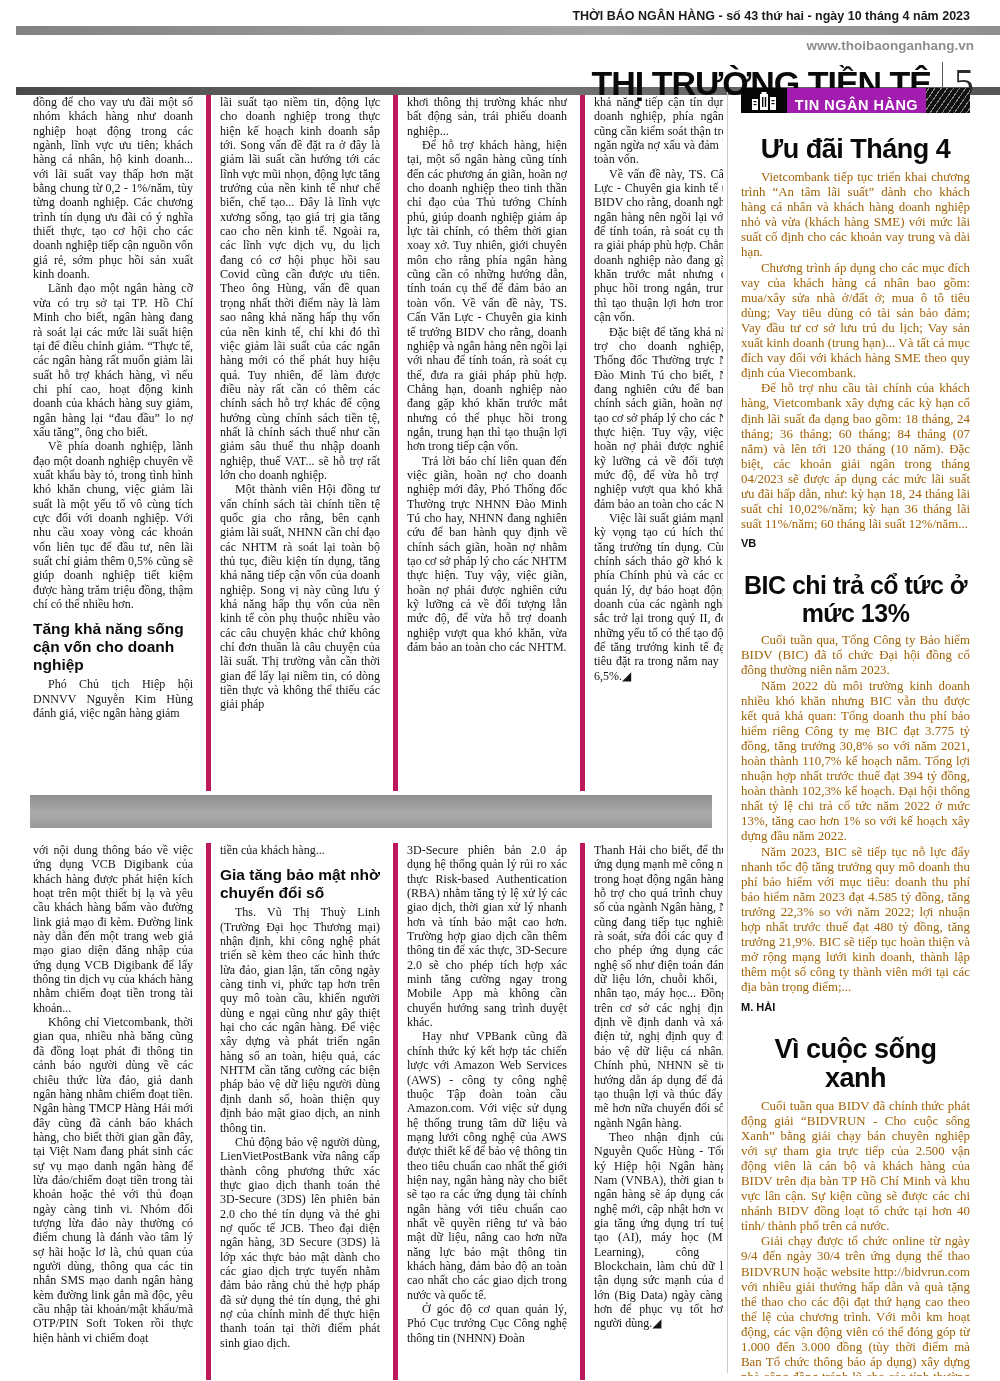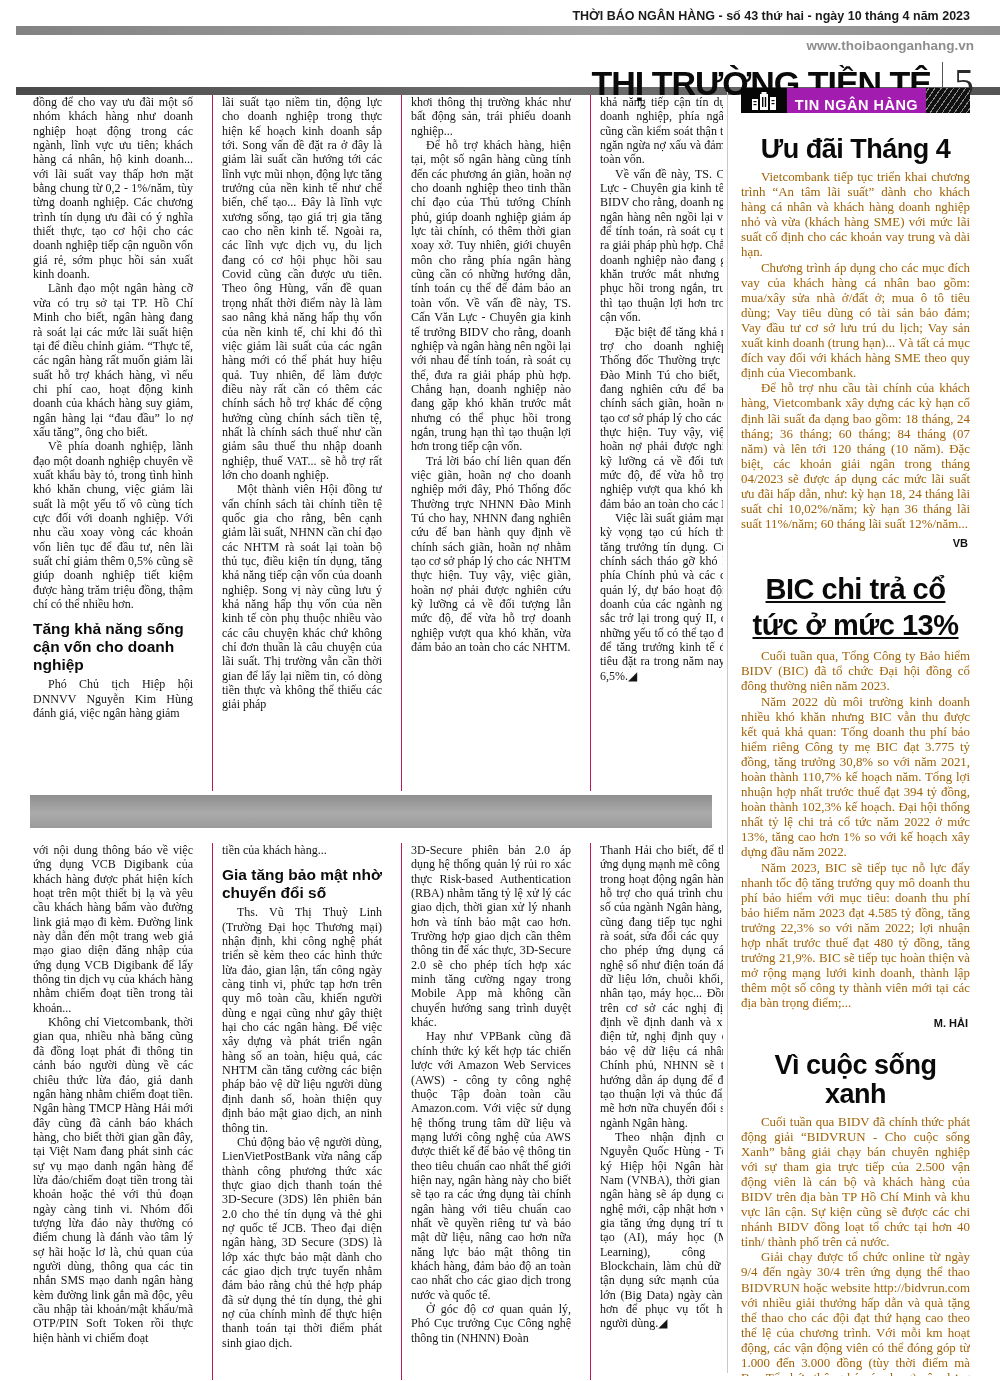--- a/index.html
+++ b/index.html
@@ -16,40 +16,40 @@
   .stw{display:flex;align-items:center;gap:11px;}
   .section-title{margin:0;font:bold 34px/36px "Liberation Sans",sans-serif;letter-spacing:-1px;color:#0a0a0a;}
   .title-vrule{width:1px;height:42px;background:#555;}
   .pagenum{font:40px/40px "Liberation Serif",serif;color:#2b2b2b;}
   .bar-dark{height:8px;background:linear-gradient(90deg,#4a4a4a,#707070 55%,#555);}
   
   .cols{position:absolute;left:33px;display:flex;overflow:hidden;}
   .cols-top{top:95px;height:696px;width:690px;}
   .cols-bottom{top:843px;height:537px;width:690px;}
   .col{width:160px;flex:none;overflow:hidden;}
-  .col + .col{border-left:1px solid #be185d;padding-left:9px;margin-left:19px;}
+  .col + .col{border-left:5px solid #be185d;padding-left:9px;margin-left:13px;}
   .col p{margin:0;text-align:justify;text-indent:15px;font-size:12px;line-height:14.35px;}
   .col p.cont{text-indent:0;}
   .col h3{margin:9px 0 3px;font:bold 15.5px/18px "Liberation Sans",sans-serif;color:#0b0b0b;}
   
   .gray-divider{position:absolute;left:30px;top:795px;width:682px;height:33px;
     background:linear-gradient(180deg,#8f8f8f,#ababab 55%,#9a9a9a);}
   
   .sidebar-rule{position:absolute;left:727px;top:92px;bottom:8px;width:1px;background:#c9c9c9;}
   .sidebar{position:absolute;left:741px;top:88px;width:229px;height:1288px;overflow:hidden;}
   .banner{display:flex;align-items:flex-end;background:#a21caf;height:25px;}
   .banner-icon{width:46px;height:25px;background:#060606;display:flex;align-items:center;justify-content:center;flex:none;}
   .banner-title{flex:1;text-align:center;font:bold 14.5px "Liberation Sans",sans-serif;color:#fff;letter-spacing:.5px;}
   .banner-stripes{width:44px;height:25px;flex:none;
     background:repeating-linear-gradient(125deg,#111 0 2px,#8a8a8a 2px 3px,#111 3px 5px);}
   .sb-article{margin-top:22px;}
   .sb-title{margin:10px 0 6px;text-align:center;font:bold 27px/29px "Liberation Sans",sans-serif;color:#0a0a0a;letter-spacing:-.5px;}
-  .sb-title.small{font-size:29px;line-height:36px;text-decoration:underline;}
+  .sb-title.small{font-size:25px;line-height:28px;}
   .sidebar p{margin:0;text-align:justify;text-indent:20px;font-size:12.9px;line-height:15.1px;color:#a16207;}
-  .byline{text-align:right;font:bold 11px "Liberation Sans",sans-serif;color:#111;margin:5px 2px 8px 0;}
+  .byline{font:bold 11px "Liberation Sans",sans-serif;color:#111;margin:5px 2px 8px 0;}
 </style>
 </head>
 <body>
 
 <div class="page">
 
   <header class="masthead">
     <div class="issue-line">
       <span class="paper">THỜI BÁO NGÂN HÀNG</span>
       <span>- số 43 thứ hai - ngày 10 tháng 4 năm 2023</span>

